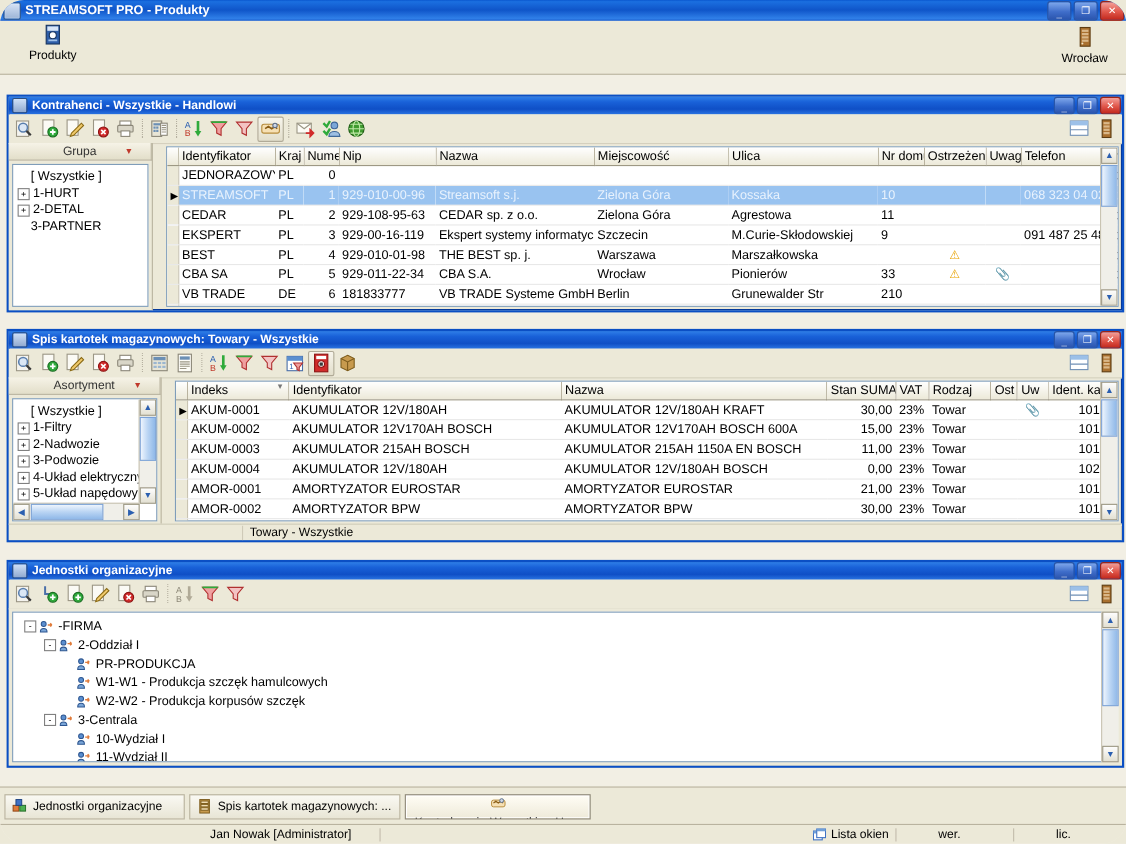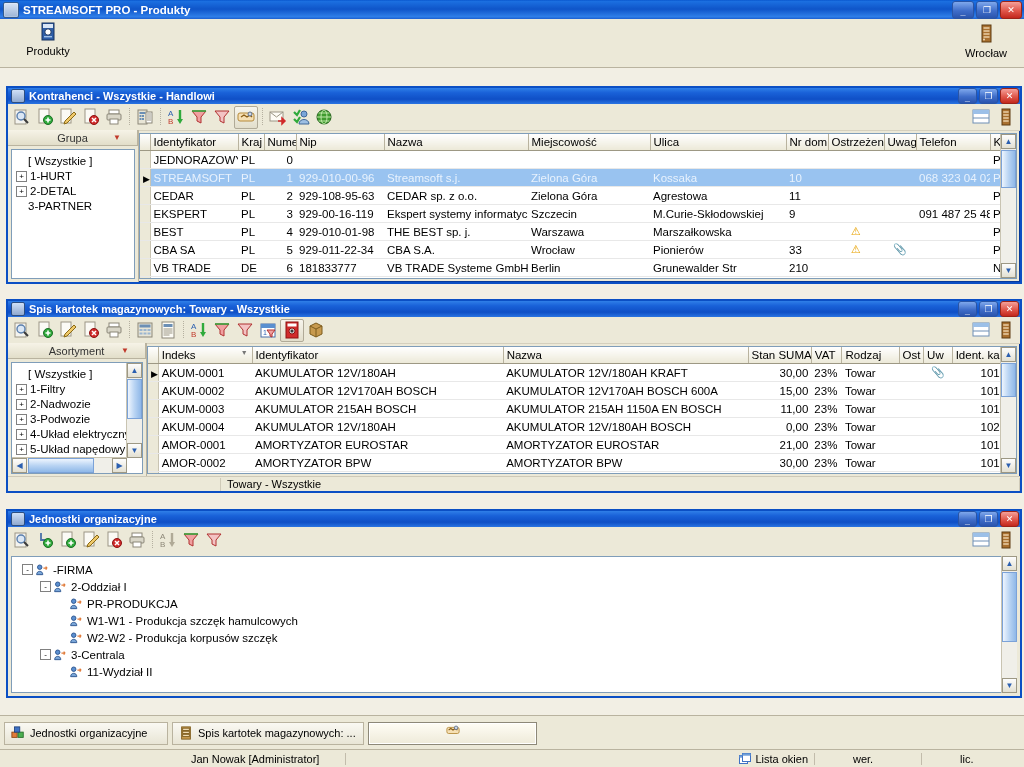--- a/index.html
+++ b/index.html
@@ -3,21 +3,21 @@
 <meta charset="utf-8">
 <style>
   html,body{margin:0;padding:0;}
   body{
     width:1024px;height:767px;overflow:hidden;
     font-family:"Liberation Sans","DejaVu Sans",sans-serif;
     font-size:11px;
     background:#ece9d8;
     -webkit-font-smoothing:none;
   }
-  .app{position:relative;width:1024px;height:767px;background:#f2efe4;overflow:hidden;}
+  .app{position:relative;width:1024px;height:767px;background:#f2efe4;overflow:hidden;border-radius:22px;}
 
   
   .titlebar{
     height:19px;
     background:linear-gradient(to bottom,#0a58cf 0%,#1b6fe0 8%,#0f55c9 48%,#2f7fe8 88%,#1c5fd0 100%);
     display:flex;align-items:center;color:#fff;font-weight:bold;font-size:11.5px;
     padding-left:3px;position:relative;
   }
   .titlebar .tb-ico{width:14px;height:14px;margin-right:4px;flex:none;
     background:linear-gradient(#d8e4f6,#9cb4d6);border:1px solid #335b8e;border-radius:2px;
@@ -74,21 +74,21 @@
     border-left:none;border-top:none;display:flex;align-items:center;justify-content:center;
     position:relative;font-size:11px;color:#333;}
   .panehdr .caret{position:absolute;right:16px;color:#c0392b;font-size:8px;}
   .treebox{flex:1;margin:3px;background:#fff;border:1px solid #7f9db9;overflow:hidden;position:relative;}
   .tree{padding:4px 2px;font-size:11.5px;line-height:15px;}
   .tnode{display:flex;align-items:center;white-space:nowrap;padding-left:2px;}
   .tbox{width:9px;height:9px;border:1px solid #808080;background:#fff;margin-right:3px;
     display:flex;align-items:center;justify-content:center;font-size:8px;line-height:8px;color:#000;flex:none;}
   .tlead{width:12px;flex:none;}
 
-  .gridwrap{flex:1;background:#fff;border:1px solid #7f9db9;margin:3px 3px 3px 0;overflow:hidden;position:relative;}
+  .gridwrap{flex:1;background:#fff;border:1px solid #7f9db9;margin:3px 3px 3px 12px;overflow:hidden;position:relative;}
   table.grid{border-collapse:collapse;width:100%;font-size:11.5px;table-layout:fixed;}
   table.grid th{
     background:linear-gradient(to bottom,#ffffff,#ece9d8);
     border-right:1px solid #b9b39f;border-bottom:1px solid #9d9884;
     font-weight:normal;text-align:left;padding:1px 3px;height:14px;color:#000;
     white-space:nowrap;overflow:hidden;position:relative;
   }
   table.grid th.num{text-align:left;}
   table.grid td{border-bottom:1px solid #e8e8e8;padding:1px 3px;height:15px;
     white-space:nowrap;overflow:hidden;color:#000;}
@@ -1002,20 +1002,29 @@
                 </svg>
                 <span>3-Centrala</span>
               </div>
               <div class="orgrow" style="padding-left: 42px;">
                 <span style="display:inline-block;width:12px;flex:none;color:#9a9a9a;">&nbsp;</span>
                 <svg class="orgicon" viewBox="0 0 14 12">
                   <circle cx="4" cy="3" r="2.4" fill="#5b8fd0" stroke="#2c5590"></circle>
                   <path d="M0.7 11c0-2.4 1.6-3.6 3.3-3.6S7.3 8.6 7.3 11z" fill="#7aa6d8" stroke="#2c5590"></path>
                   <path d="M8 4h4M12 4l-1.6-1.6M12 4l-1.6 1.6" stroke="#e07b3a" stroke-width="1.4" fill="none"></path>
                 </svg>
+                <span>10-Wydział I</span>
+              </div>
+              <div class="orgrow" style="padding-left: 42px;">
+                <span style="display:inline-block;width:12px;flex:none;color:#9a9a9a;">&nbsp;</span>
+                <svg class="orgicon" viewBox="0 0 14 12">
+                  <circle cx="4" cy="3" r="2.4" fill="#5b8fd0" stroke="#2c5590"></circle>
+                  <path d="M0.7 11c0-2.4 1.6-3.6 3.3-3.6S7.3 8.6 7.3 11z" fill="#7aa6d8" stroke="#2c5590"></path>
+                  <path d="M8 4h4M12 4l-1.6-1.6M12 4l-1.6 1.6" stroke="#e07b3a" stroke-width="1.4" fill="none"></path>
+                </svg>
                 <span>11-Wydział II</span>
               </div>
             </div>
         </div>
         <div class="vsb" style="right:3px;top:3px;bottom:3px;">
           <div class="bt">▲</div>
           <div class="thumb" style="top:16px;height:70px;"></div>
           <div class="bb">▼</div>
         </div>
       </div>

